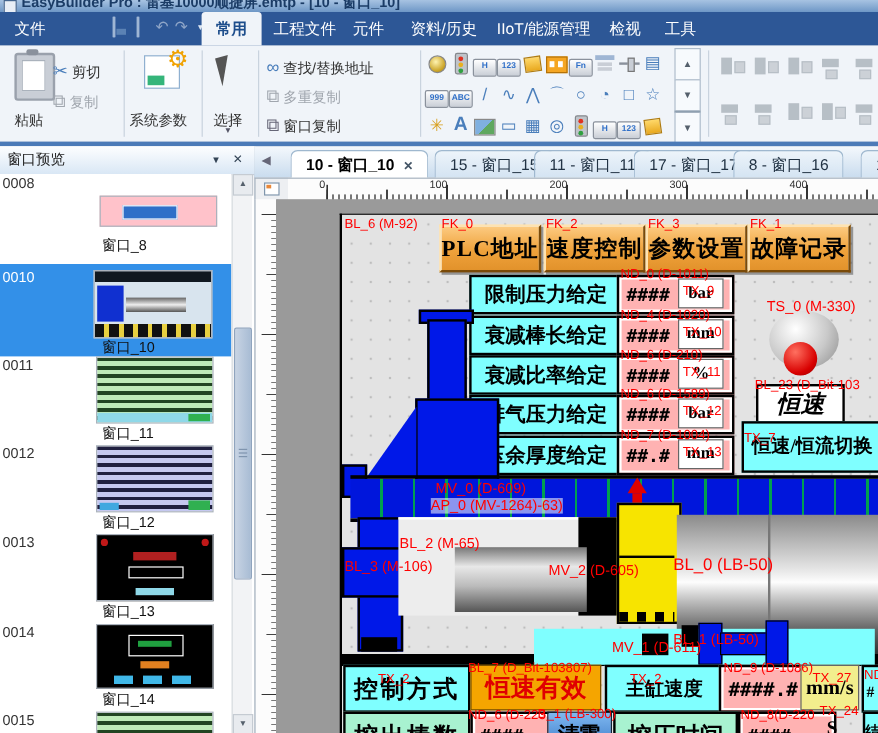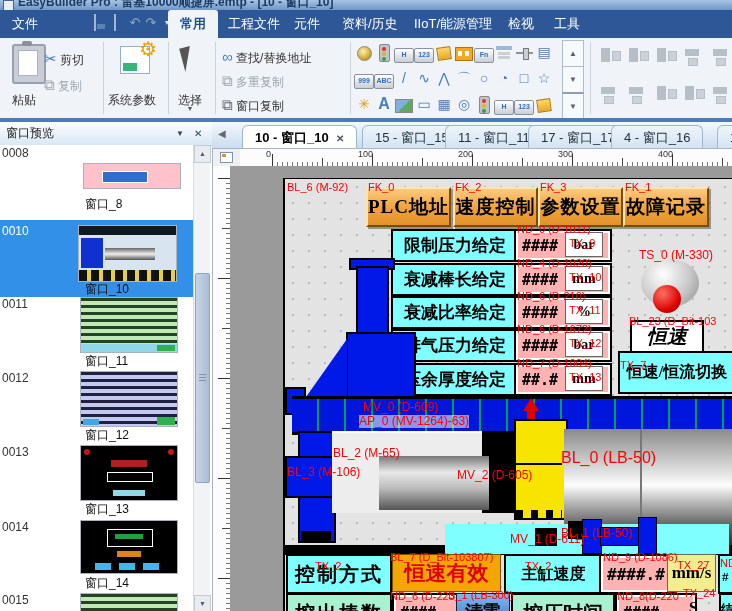--- a/index.html
+++ b/index.html
@@ -282,21 +282,21 @@
       <div class="sarrow" style="top:450px">▼</div>
     </div>
   </div>
 
   <div id="tabbar" class="abs">
     <span class="abs" style="left:6px;top:6px;font-size:10px;color:#667">◀</span>
     <span class="etab active" style="left:30px"><b>10 - 窗口_10</b> &nbsp;<span style="font-size:10px;color:#456">✕</span></span>
     <span class="etab" style="left:150px">15 - 窗口_15</span>
     <span class="etab" style="left:233px">11 - 窗口_11</span>
     <span class="etab" style="left:316px">17 - 窗口_17</span>
-    <span class="etab" style="left:399px">4 - 窗口_16</span>
+    <span class="etab" style="left:399px">8 - 窗口_16</span>
     <span class="etab" style="left:505px">1</span>
   </div>
 
   <div class="corner abs">
       <span class="cornerico"></span>
     </div>
   <div id="hruler" class="abs">
     <span class="rnum" style="left:26px">0</span>
     <span class="rnum" style="left:118px">100</span>
     <span class="rnum" style="left:218px">200</span>
@@ -333,21 +333,21 @@
 
     <div class="cy" style="left:106px;top:117px;width:124px;height:29px;font-size:17px">衰减比率给定</div>
     <div class="pkv" style="left:229px;top:117px;width:88px;height:29px">####</div>
     <div class="unitbox" style="left:280px;top:120px;width:36px;height:23px">%</div>
     <span class="tag" style="left:232px;top:111px">ND_6 (D-210)</span>
     <span class="tag" style="left:284px;top:125px">TX_11</span>
 
     <div class="cy" style="left:106px;top:150px;width:124px;height:29px;font-size:17px">排气压力给定</div>
     <div class="pkv" style="left:229px;top:150px;width:88px;height:29px">####</div>
     <div class="unitbox" style="left:280px;top:153px;width:36px;height:23px">bar</div>
-    <span class="tag" style="left:232px;top:144px">ND_6 (D-1672)</span>
+    <span class="tag" style="left:232px;top:144px">ND_6 (D-1589)</span>
     <span class="tag" style="left:284px;top:158px">TX_12</span>
 
     <div class="cy" style="left:106px;top:184px;width:124px;height:29px;font-size:17px">压余厚度给定</div>
     <div class="pkv" style="left:229px;top:184px;width:88px;height:29px">##.#</div>
     <div class="unitbox" style="left:280px;top:187px;width:36px;height:23px">mm</div>
     <span class="tag" style="left:232px;top:178px">ND_7 (D-1004)</span>
     <span class="tag" style="left:284px;top:192px">TX_13</span>
 
     <span class="tag" style="left:354px;top:70px;font-size:12px">TS_0 (M-330)</span>
     <div class="abs" style="left:356px;top:80px;width:58px;height:48px;border-radius:50%;background:radial-gradient(circle at 38% 32%,#FFFFFF,#C9C9C9 55%,#8A8A8A)"></div>
@@ -383,21 +383,21 @@
 
     <div class="abs" style="left:279px;top:250px;width:170px;height:117px;background:linear-gradient(180deg,#8A8A8A,#B5B5B5 18%,#E8E8E8 40%,#FDFDFD 48%,#BBBBBB 62%,#636363 82%,#2E2E2E)">
       <div style="position:absolute;left:76px;top:0;width:2px;height:100%;background:#777"></div>
     </div>
 
     <span class="tag" style="left:78px;top:222px;font-size:12px">MV_0 (D-609)</span>
     <span class="tag" style="left:74px;top:236px;font-size:12px;background:rgba(255,255,255,.55)">AP_0 (MV-1264)-63)</span>
     <span class="tag" style="left:48px;top:268px;font-size:12px">BL_2 (M-65)</span>
     <span class="tag" style="left:2px;top:287px;font-size:12px">BL_3 (M-106)</span>
     <span class="tag" style="left:172px;top:290px;font-size:12px">MV_2 (D-605)</span>
-    <span class="tag" style="left:276px;top:270px;font-size:16px">BL_0 (LB-50)</span>
+    <span class="tag" style="left:276px;top:284px;font-size:14px">BL_0 (LB-50)</span>
     <span class="tag" style="left:276px;top:348px;font-size:12px">BL_1 (LB-50)</span>
 
     <div class="abs" style="left:0;top:366px;width:449px;height:10px;background:#000"></div>
     <div class="abs" style="left:160px;top:345px;width:284px;height:30px;background:#7FFFFF"></div>
     <div class="abs" style="left:250px;top:349px;width:22px;height:18px;background:#000"></div>
     <span class="tag" style="left:225px;top:354px;font-size:12px">MV_1 (D-611)</span>
     <div class="abs" style="left:283px;top:342px;width:14px;height:18px;background:#000"></div>
     <div class="machblue" style="left:297px;top:340px;width:18px;height:33px;border-width:1px"></div>
     <div class="machblue" style="left:315px;top:348px;width:38px;height:17px;border-width:1px"></div>
     <div class="machblue" style="left:353px;top:338px;width:17px;height:35px;border-width:1px"></div>

